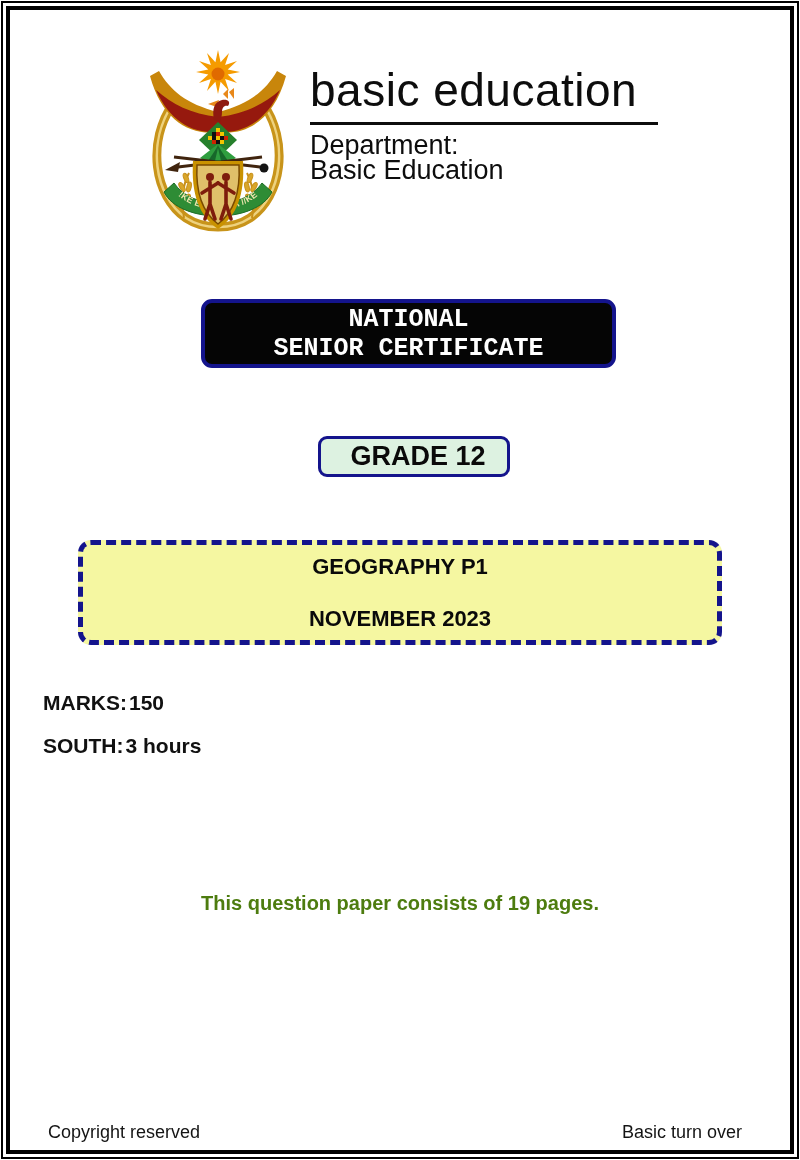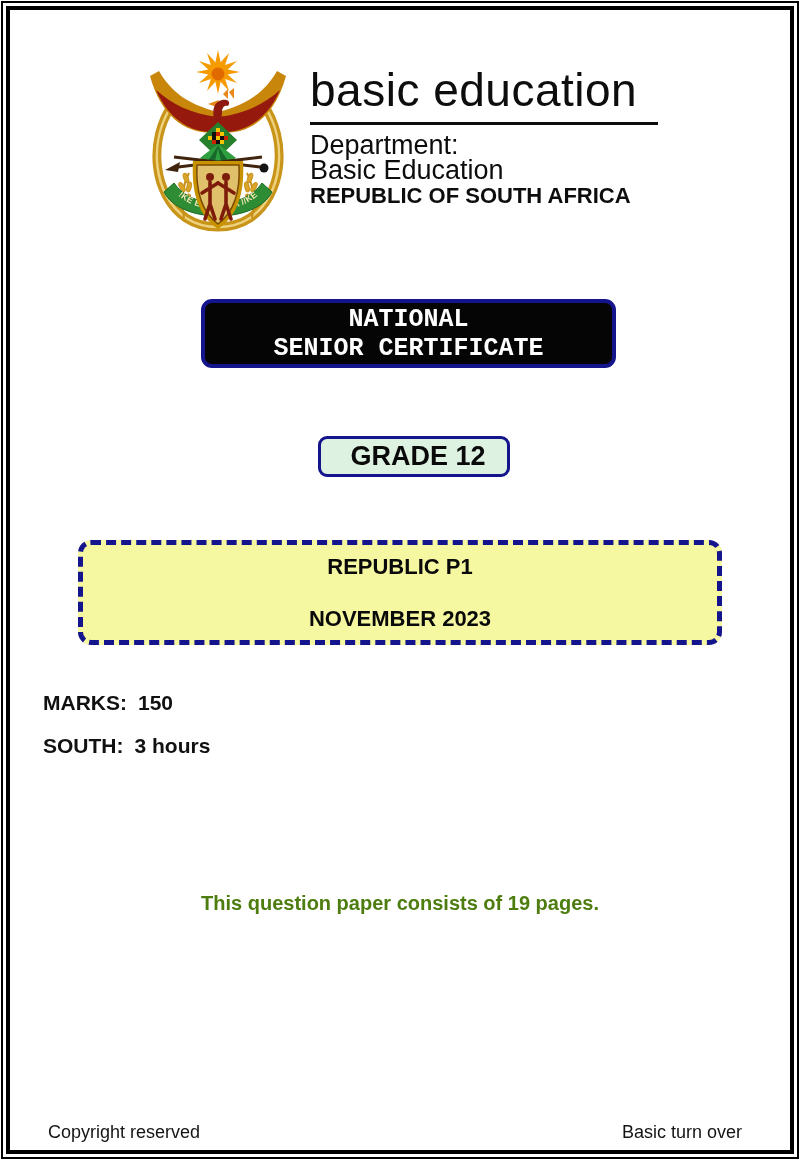--- a/index.html
+++ b/index.html
@@ -36,21 +36,21 @@
   
   .subject-box{
     position:absolute;left:78px;top:540px;width:634px;height:95px;
     background:#F5F7A1;border:5px dashed #14148C;border-radius:13px;
     text-align:center;font-weight:bold;font-size:22px;color:#0a0a0a;
     padding-top:0;display:flex;flex-direction:column;justify-content:center;gap:26px;
   }
   
   .info-block{position:absolute;left:43px;top:691px;font-weight:bold;font-size:21px;}
   .info-row{margin-bottom:19px;}
-  .info-row .info-label{margin-right:11px;}
+  .info-row .info-label{margin-right:2px;}
   
   .page-note{
     position:absolute;left:0;top:892px;width:100%;text-align:center;
     font-weight:bold;font-size:20px;color:#4d7c0f;
   }
   
   .footer{
     position:absolute;left:48px;right:58px;top:1122px;
     display:flex;justify-content:space-between;font-size:18px;color:#141414;
   }
@@ -150,32 +150,31 @@
         <path d="M82,136 V158 M82,142 L74,137 M82,142 L90,147 M82,158 L77,173 M82,158 L87,173" fill="none"></path>
       </g>
     </g>
   </svg>
 
   <div class="logo-block">
     <div class="logo-title">basic education</div>
     <div class="logo-rule"></div>
     <div class="dept-line">Department:</div>
     <div class="dept-line">Basic Education</div>
-    <div class="dept-country">REPUBLIC OF SOUTH AFRICA</div>
   </div>
 
   <div class="nsc-box">
     <div>NATIONAL</div>
     <div>SENIOR CERTIFICATE</div>
   </div>
 
   <div class="grade-box">GRADE 12</div>
 
   <div class="subject-box">
-    <div>REPUBLIC P1</div>
+    <div>GEOGRAPHY P1</div>
     <div>NOVEMBER 2023</div>
   </div>
 
   <div class="info-block">
     <div class="info-row">
       <span class="info-label">MARKS:</span><span>150</span>
     </div>
     <div class="info-row">
       <span class="info-label">SOUTH:</span><span>3 hours</span>
     </div>

